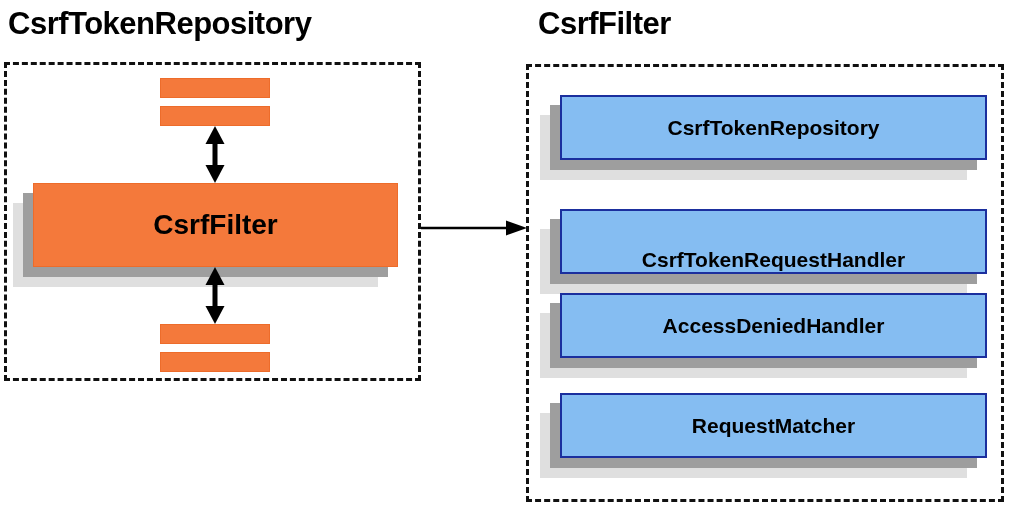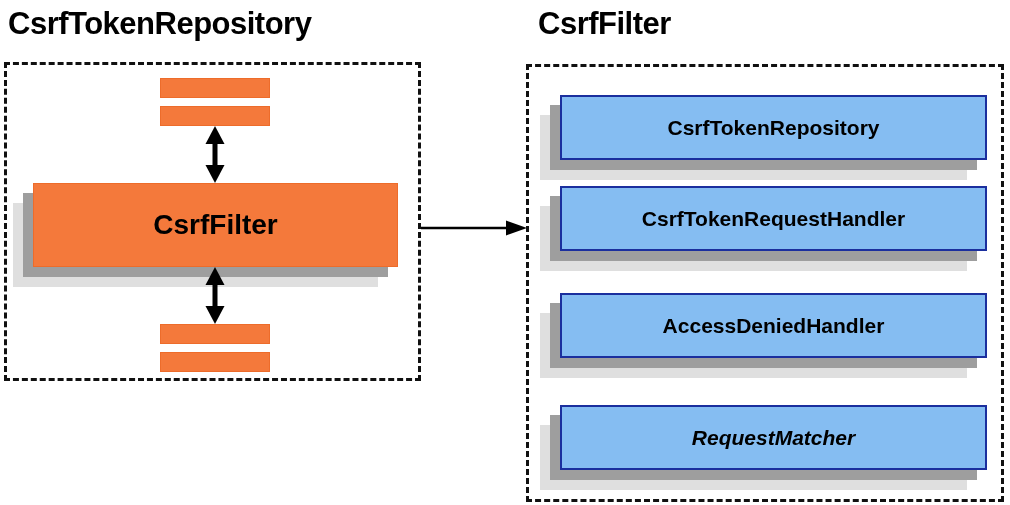--- a/index.html
+++ b/index.html
@@ -135,25 +135,25 @@
   </div>
 
   <div class="group-title" style="left:538px; top:6px;">CsrfFilter</div>
 
   <div class="dashed-box" style="left:526px; top:64px; width:478px; height:438px;"></div>
 
   <div class="component-box" style="top:95px;">
     <span class="label">CsrfTokenRepository</span>
   </div>
 
-  <div class="component-box" style="top:186px;">
+  <div class="component-box" style="top:209px;align-items:flex-end;">
     <span class="label">CsrfTokenRequestHandler</span>
   </div>
 
   <div class="component-box" style="top:293px;align-items:center;">
     <span class="label">AccessDeniedHandler</span>
   </div>
 
-  <div class="component-box" style="top:405px;font-style:italic;">
+  <div class="component-box" style="top:393px;">
     <span class="label">RequestMatcher</span>
   </div>
 
 </div>
 
 </body></html>

